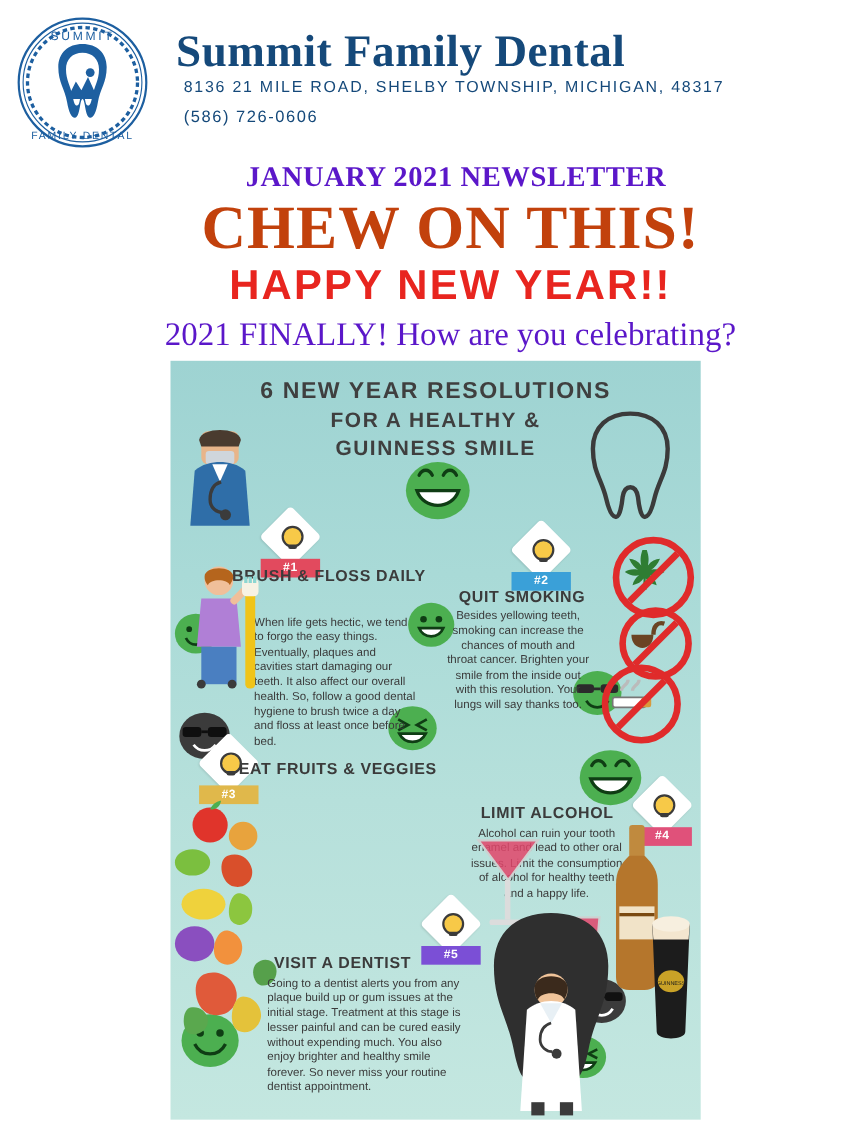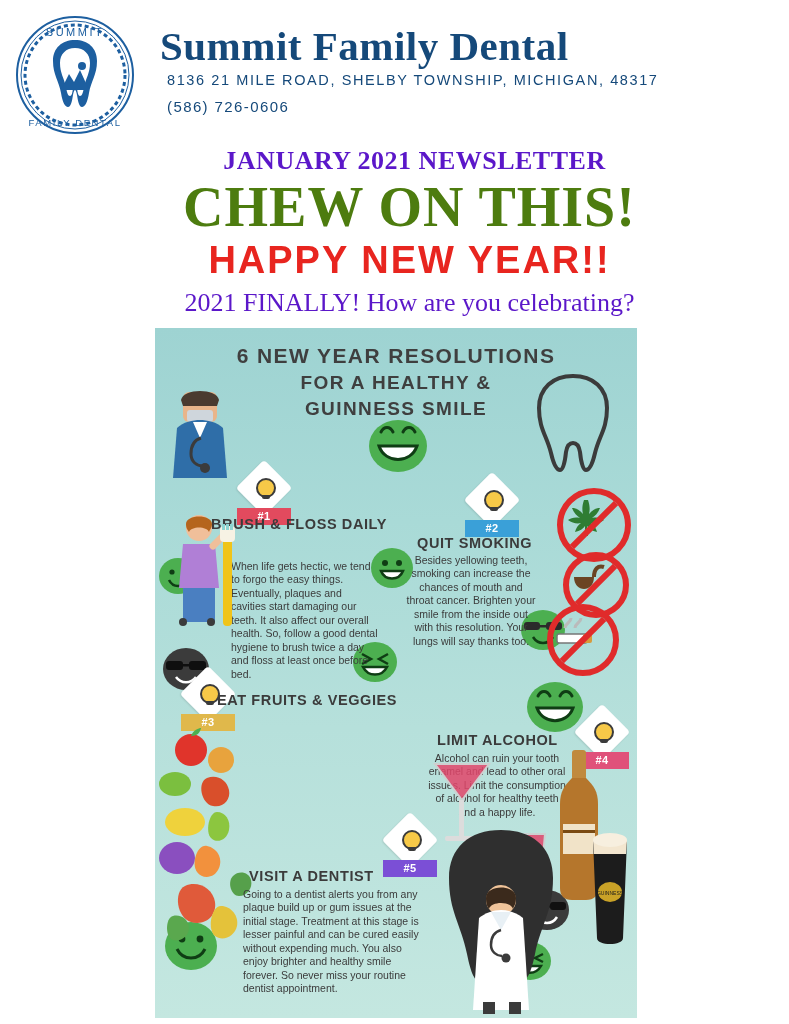--- a/index.html
+++ b/index.html
@@ -67,40 +67,40 @@
     color: #5b17c9;
     letter-spacing: 0.5px;
     margin-top: 6px;
     padding-left: 40px;
   }
   .chew-title {
     text-align: center;
     font-family: "Liberation Serif", serif;
     font-weight: bold;
     font-size: 56px;
-    color: #4d7c0f;
+    color: #c2410c;
     letter-spacing: 1px;
     line-height: 1.05;
     margin-top: 2px;
     padding-left: 30px;
   }
   .happy-title {
     text-align: center;
     font-family: "Liberation Sans", sans-serif;
     font-weight: bold;
     font-size: 38px;
     color: #e8251f;
     letter-spacing: 2px;
     margin-top: 2px;
     padding-left: 30px;
   }
   .sub-question {
     text-align: center;
     font-family: "Liberation Serif", serif;
-    font-size: 26px;
+    font-size: 30px;
     color: #5b17c9;
     margin-top: 6px;
     padding-left: 30px;
   }
 
   
   .info {
     position: absolute;
     left: 155px;
     top: 328px;

